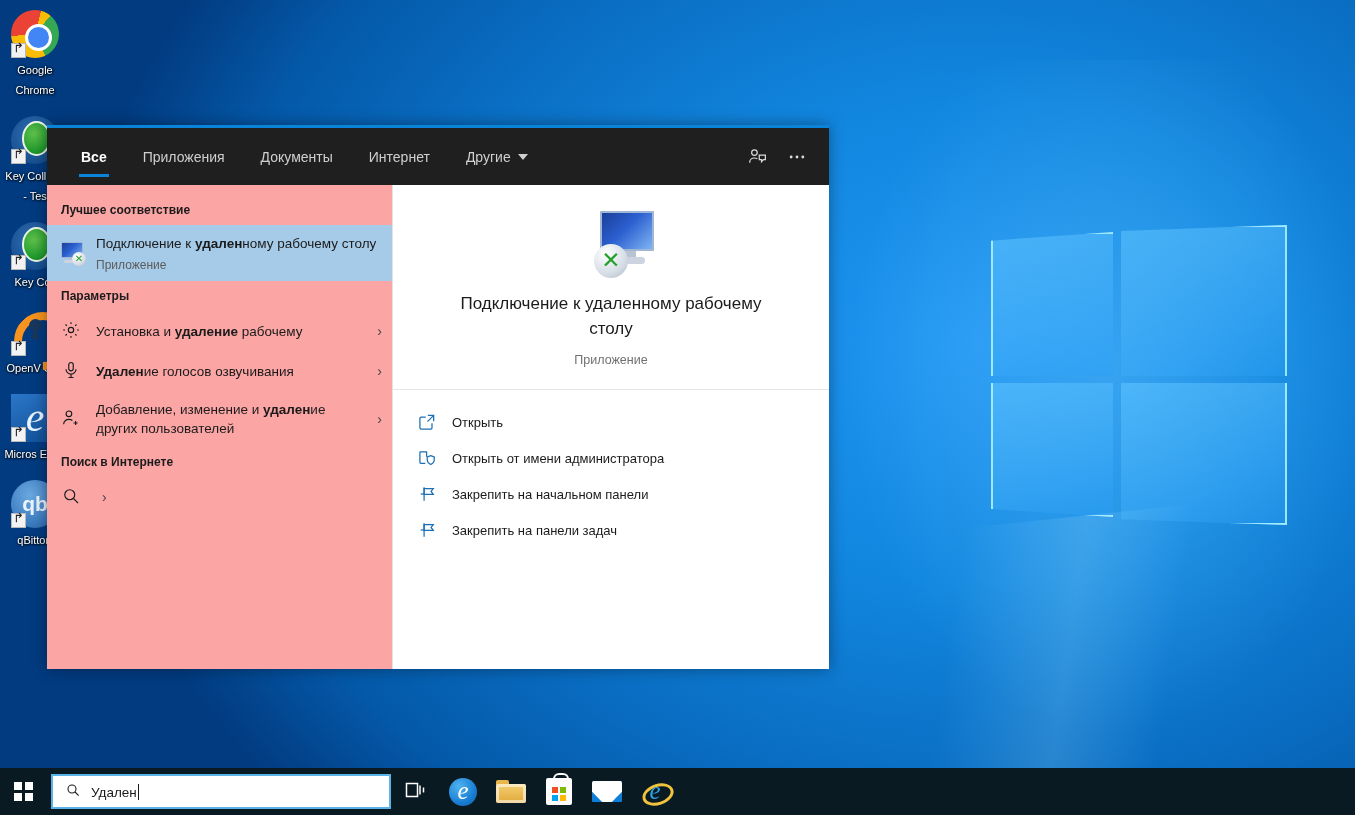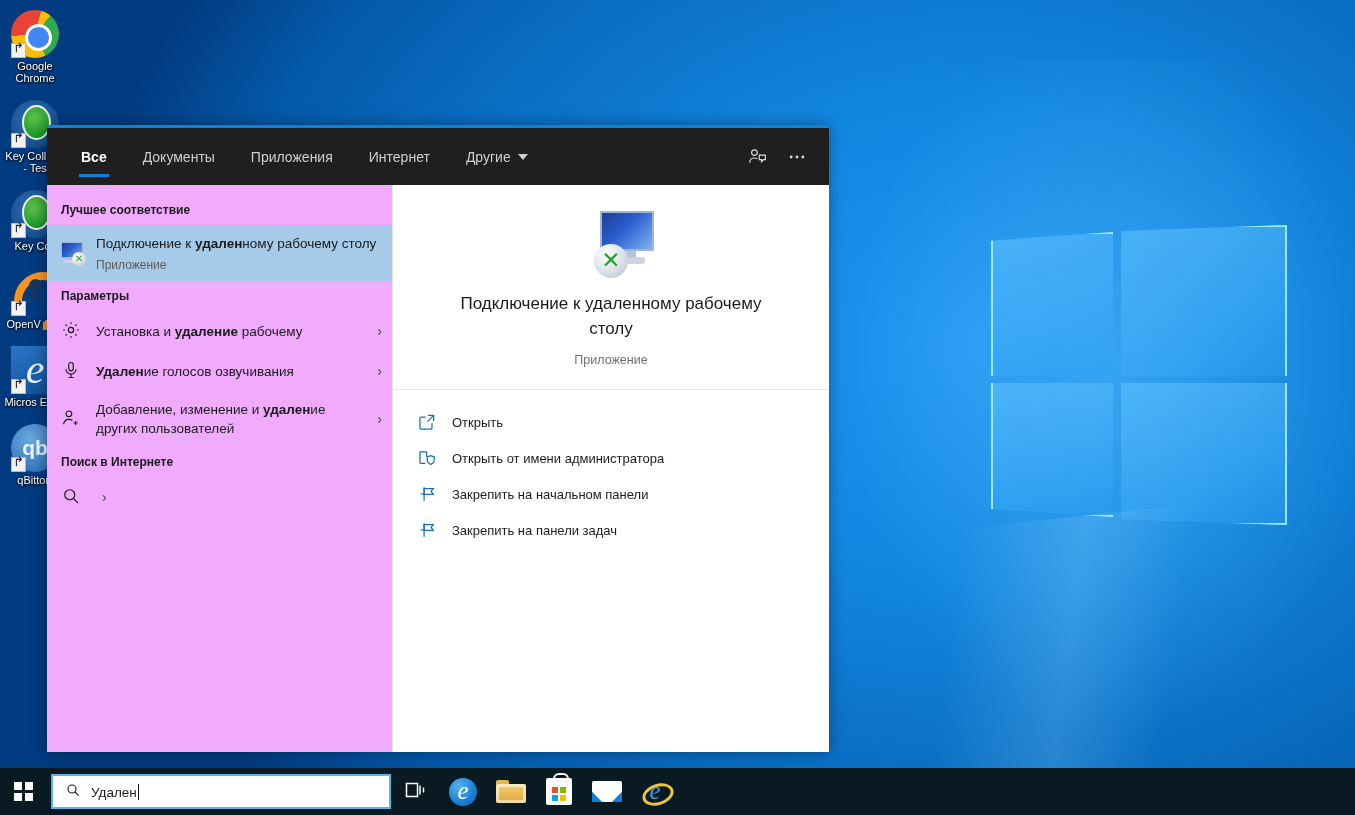--- a/index.html
+++ b/index.html
@@ -50,21 +50,21 @@
            clip-path: polygon(0 0, 100% 0, 100% 100%, 0 96%); }
 
   
   #desktop-icons { position: absolute; left: 0; top: 6px; width: 70px; }
   .desk-icon {
     width: 70px; padding: 4px 2px 6px; margin-bottom: 6px;
     text-align: center; position: relative;
   }
   .desk-glyph { width: 48px; height: 48px; margin: 0 auto; position: relative; }
   .desk-label {
-    margin-top: 2px; font-size: 11px; line-height: 12px; color: #fff;
+    margin-top: 2px; font-size: 11px; line-height: 20px; color: #fff;
     text-shadow: 0 0 3px rgba(0,0,0,.95), 1px 1px 2px rgba(0,0,0,.9);
     word-wrap: break-word;
   }
   .shortcut-arrow {
     position: absolute; left: 0; bottom: 0; width: 15px; height: 15px;
     background: #f3f3f3; border: 1px solid #b9b9b9;
   }
   .shortcut-arrow::after {
     content: "↰"; position: absolute; left: 1px; top: -4px;
     font-size: 13px; color: #222; transform: scaleX(-1);
@@ -127,21 +127,21 @@
   }
   .ic-qbit::after {
     content: "qb"; position: absolute; left: 50%; top: 50%;
     transform: translate(-50%,-52%);
     font-size: 21px; font-weight: bold; color: #eaf3fc;
   }
 
   
   #search-flyout {
     position: absolute; left: 47px; top: 125px;
-    width: 782px; height: 627px;
+    width: 782px; height: 544px;
     background: #f2f2f2;
     border-top: 3px solid #0a84d8;
     box-shadow: 0 0 14px rgba(0,0,0,.38);
     display: flex; flex-direction: column;
   }
   #flyout-header {
     height: 57px; background: #1f1f1f;
     display: flex; align-items: center; padding: 0 12px 0 0;
     flex: 0 0 auto;
   }
@@ -163,21 +163,21 @@
     border-top: 6px solid #cfcfcf;
   }
   .hdr-btn {
     width: 40px; height: 40px; display: flex; align-items: center;
     justify-content: center; color: #dcdcdc; cursor: default;
   }
   #flyout-body { flex: 1 1 auto; display: flex; min-height: 0; }
 
   
   #results-col {
-    width: 345px; background: #f0abfc;
+    width: 345px; background: #fca5a5;
     flex: 0 0 345px; padding-top: 10px; overflow: hidden;
   }
   .section-head {
     font-size: 12px; font-weight: bold; color: #1b1b1b;
     padding: 8px 0 8px 14px;
   }
   .result-row {
     display: flex; align-items: center; gap: 13px;
     padding: 9px 10px 9px 14px; cursor: default;
   }
@@ -402,24 +402,24 @@
 </div>
 
 <div id="search-flyout">
 
   <div id="flyout-header">
     <div id="tabs">
       <div class="tab active">
         <span>Все</span>
       </div>
       <div class="tab">
+        <span>Приложения</span>
+      </div>
+      <div class="tab">
         <span>Документы</span>
-      </div>
-      <div class="tab">
-        <span>Приложения</span>
       </div>
       <div class="tab">
         <span>Интернет</span>
       </div>
       <div class="tab">
         <span>Другие</span>
         <span class="caret"></span>
       </div>
     </div>
 

